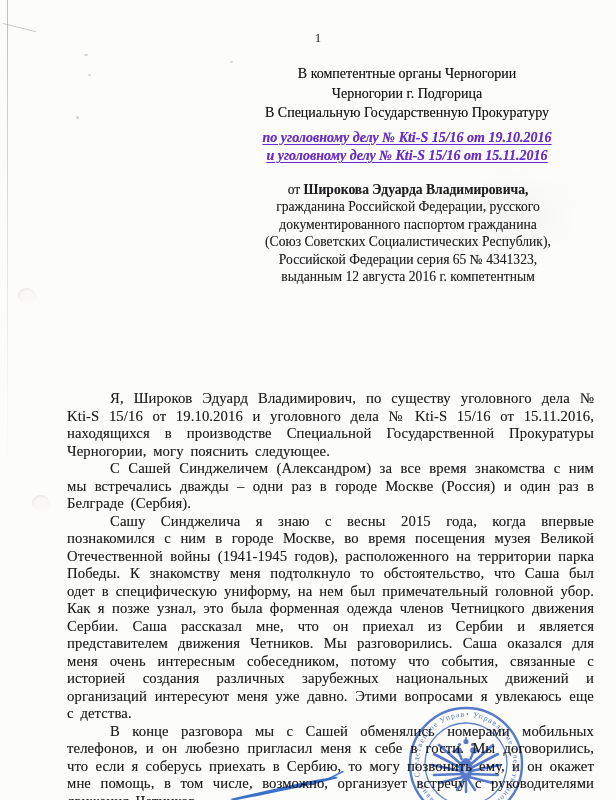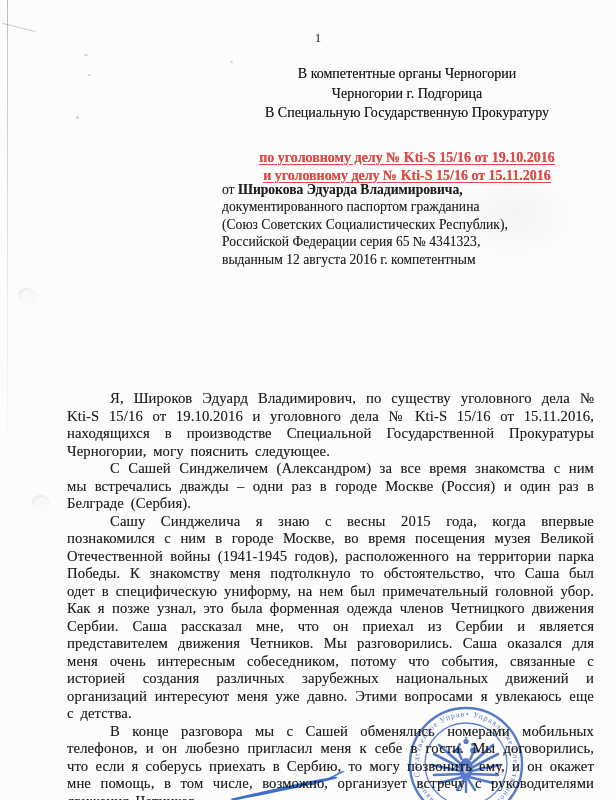--- a/index.html
+++ b/index.html
@@ -45,28 +45,28 @@
   }
   .address-stack {
     position: absolute; left: 226px; top: 64px; width: 362px;
     text-align: center;
   }
   .recipient-block {
     font-weight: normal; font-size: 14px; line-height: 19.5px;
     color: #141416; text-shadow: 0 0 .4px rgba(0,0,0,.45);
   }
   .case-block {
-    margin-top: 26px;
-    font-weight: bold; font-size: 14px; line-height: 18.5px;
-    color: #ef4444; text-shadow: 0 0 .4px rgba(0,0,0,.45);
+    margin-top: 6px;
+    font-weight: bold; font-style: italic; font-size: 14px; line-height: 18.5px;
+    color: #6d28d9; text-shadow: 0 0 .4px rgba(0,0,0,.45);
   }
   .case-line { text-decoration: underline; text-underline-offset: 2px; }
   .applicant-block {
     position: absolute; left: 222px; top: 181px; width: 372px;
-    text-align: left; font-size: 13.6px; line-height: 17.4px;
+    text-align: center; font-size: 13.6px; line-height: 17.4px;
     text-shadow: 0 0 .3px rgba(0,0,0,.35);
   }
   .applicant-name { font-weight: bold; }
   .body-block {
     position: absolute; left: 67px; top: 390px; width: 527px;
     font-size: 14.7px; line-height: 17.5px; text-align: justify;
     word-spacing: 3px; letter-spacing: .1px;
     text-shadow: 0 0 .35px rgba(0,0,0,.4);
   }
   .body-block p { text-indent: 43px; }
@@ -104,20 +104,21 @@
       <div>В Специальную Государственную Прокуратуру</div>
     </div>
     <div class="case-block">
       <div><span class="case-line">по уголовному делу № Kti-S 15/16 от 19.10.2016</span></div>
       <div><span class="case-line">и уголовному делу  № Kti-S 15/16 от 15.11.2016</span></div>
     </div>
   </div>
 
   <div class="applicant-block">
     <div><span>от</span> <span class="applicant-name">Широкова Эдуарда Владимировича,</span></div>
+    <div>гражданина Российской Федерации, русского</div>
     <div>документированного паспортом гражданина</div>
     <div>(Союз Советских Социалистических Республик),</div>
     <div>Российской Федерации серия 65 № 4341323,</div>
     <div>выданным 12 августа 2016 г. компетентным</div>
   </div>
 
   <div class="body-block">
     <p>Я, Широков Эдуард Владимирович, по существу уголовного дела № Kti-S 15/16 от 19.10.2016 и уголовного дела № Kti-S 15/16 от 15.11.2016, находящихся в производстве Специальной Государственной Прокуратуры Черногории, могу пояснить следующее.</p>
     <p>С Сашей Синджеличем (Александром) за все время знакомства с ним мы встречались дважды – одни раз в городе Москве (Россия) и один раз в Белграде (Сербия).</p>
     <p>Сашу Синджелича я знаю с весны 2015 года, когда впервые познакомился с ним в городе Москве, во время посещения музея Великой Отечественной войны (1941-1945 годов), расположенного на территории парка Победы. К знакомству меня подтолкнуло то обстоятельство, что Саша был одет в специфическую униформу, на нем был примечательный головной убор. Как я позже узнал, это была форменная одежда членов Четницкого движения Сербии. Саша рассказал мне, что он приехал из Сербии и является представителем движения Четников. Мы разговорились. Саша оказался для меня очень интересным собеседником, потому что события, связанные с историей создания различных зарубежных национальных движений и организаций интересуют меня уже давно. Этими вопросами я увлекаюсь еще с детства.</p>

